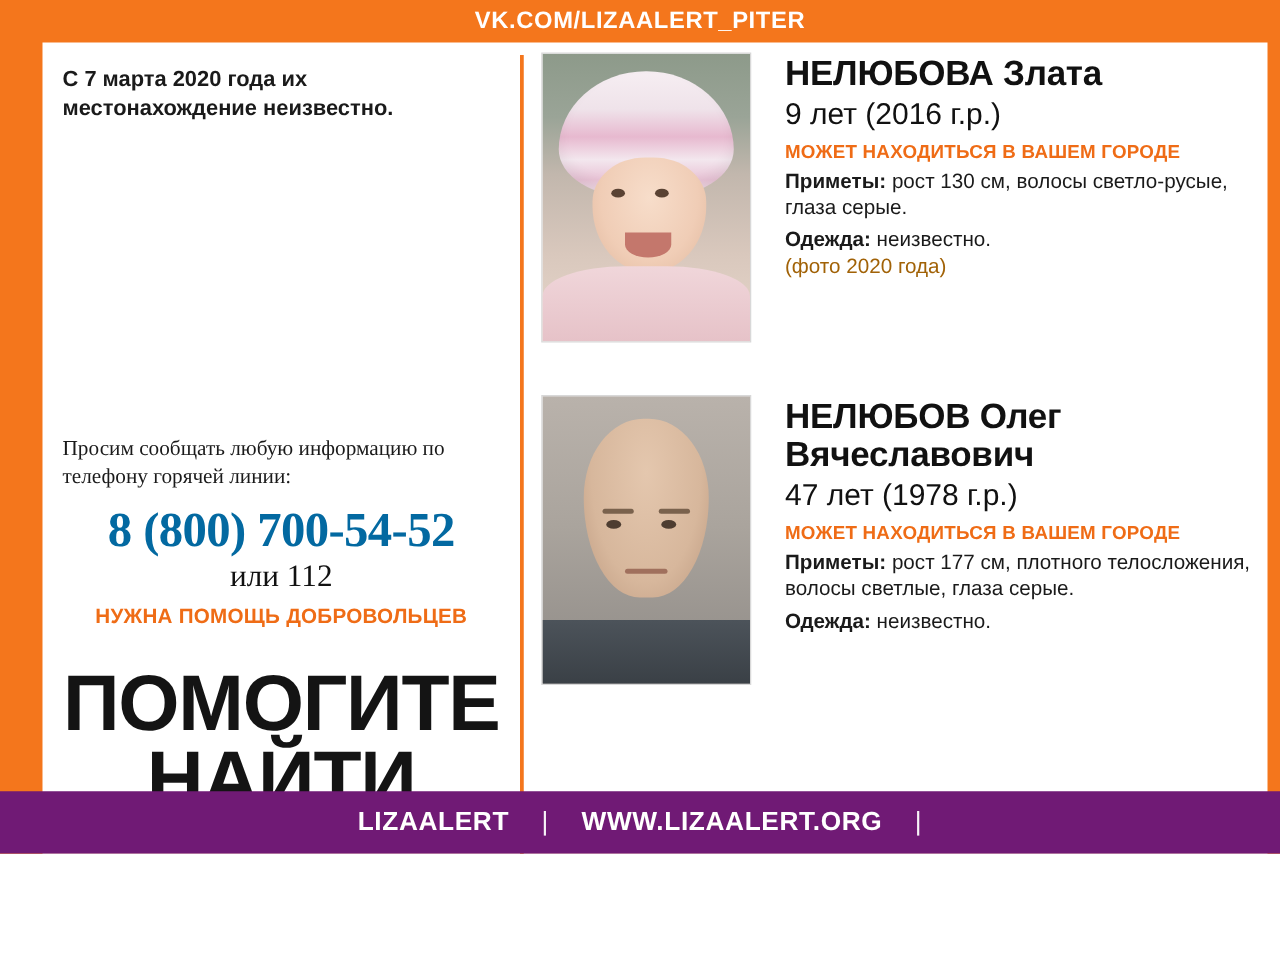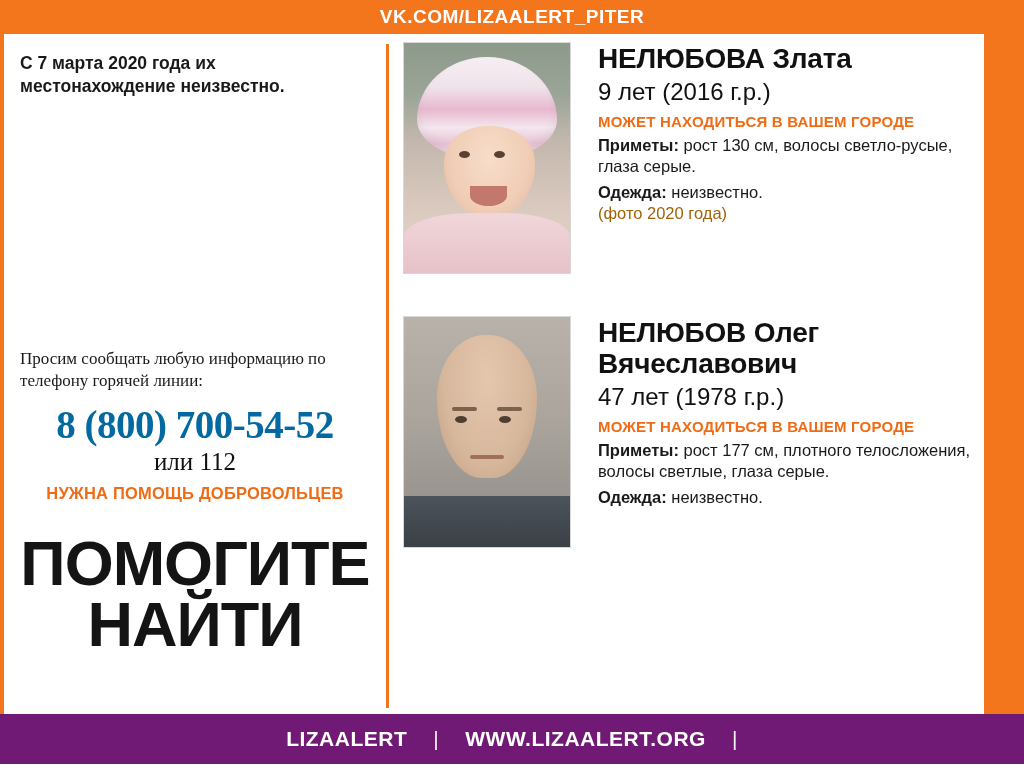--- a/index.html
+++ b/index.html
@@ -4,21 +4,21 @@
 <style>
   * { box-sizing: border-box; }
   html, body {
     margin: 0; padding: 0;
     width: 1024px; height: 768px;
     background: #ffffff;
     font-family: "Liberation Sans", sans-serif;
   }
   .poster {
     position: relative;
-    width: 1024px; height: 764px;
+    width: 1024px; height: 683px;
     background: #f4761c;
     overflow: hidden;
   }
   
   .top-banner {
     height: 34px;
     display: flex;
     align-items: center;
     justify-content: center;
     background: #f4761c;
@@ -42,21 +42,21 @@
     color: #ffffff;
     font-weight: bold;
     font-size: 21px;
     letter-spacing: 0.5px;
   }
   .bottom-banner .sep { font-weight: normal; opacity: 0.95; }
 
   
   .card {
     position: absolute;
-    left: 4px;
+    left: 34px;
     top: 34px;
     width: 980px;
     height: 684px;
     background: #ffffff;
     display: flex;
   }
   .left-col {
     width: 382px;
     padding: 14px 16px 10px 16px;
     position: relative;

